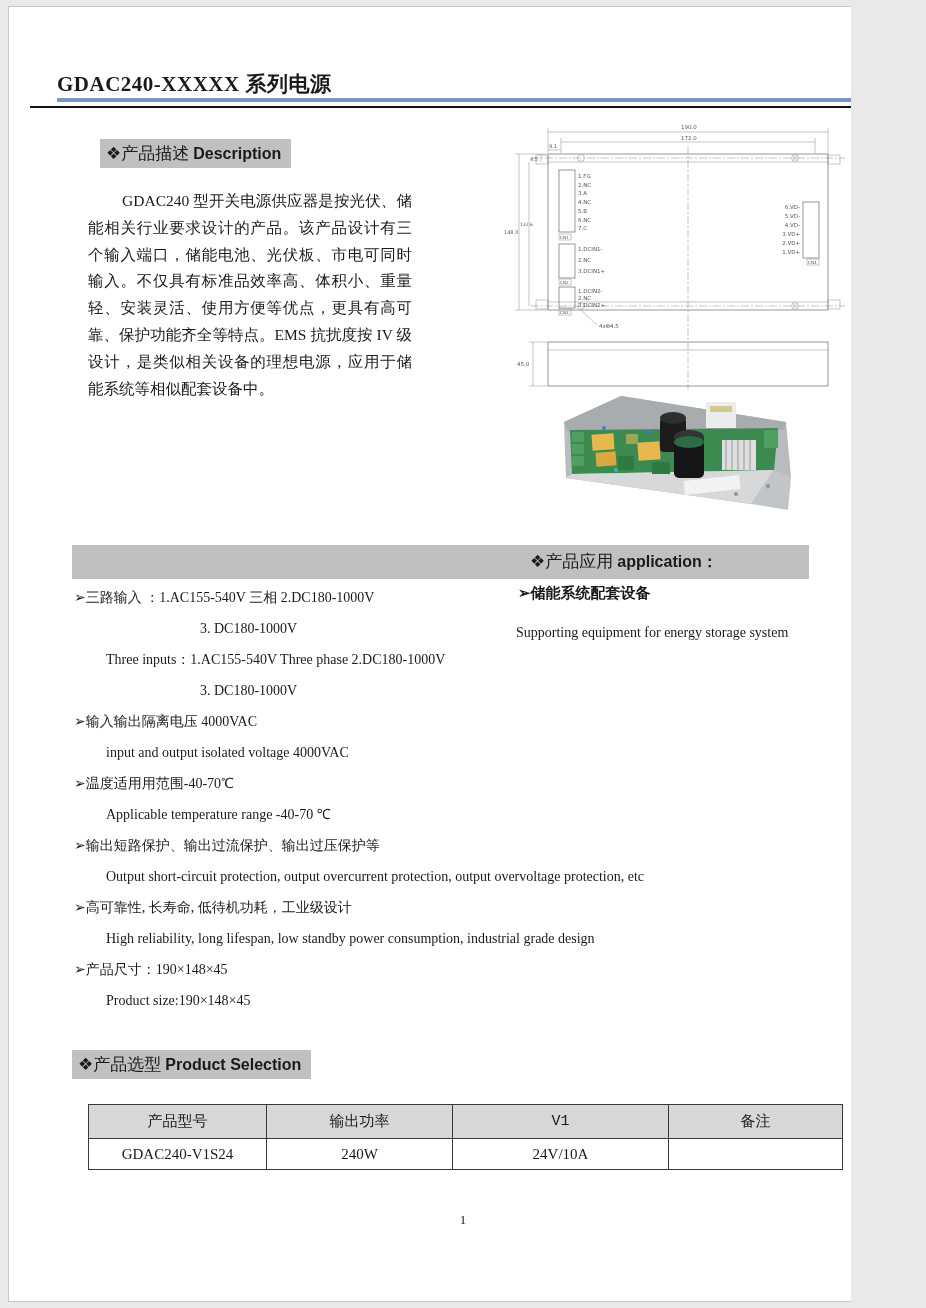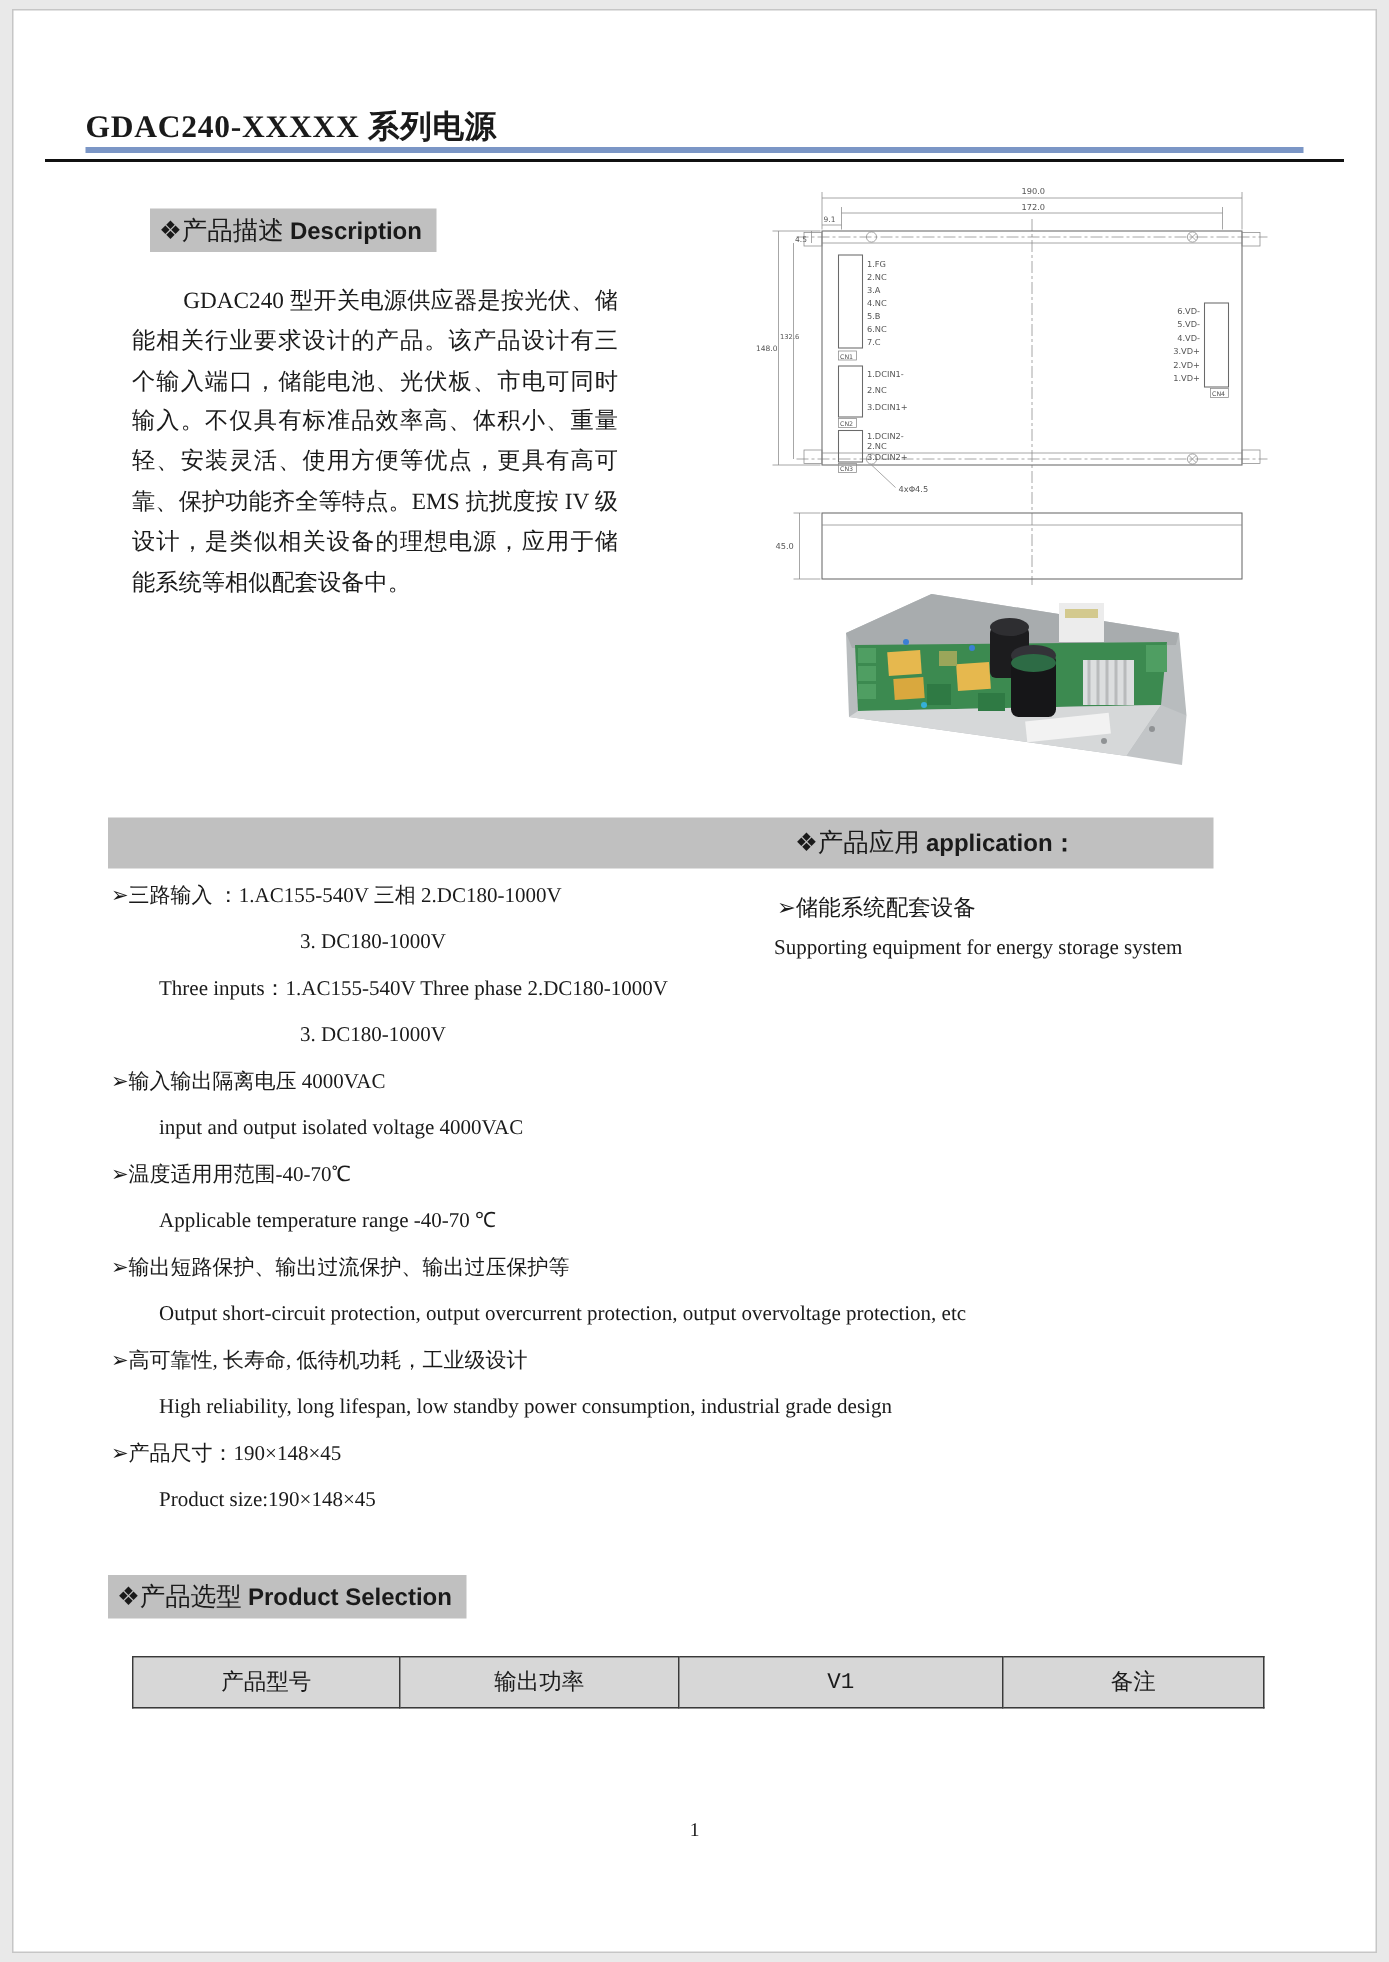--- a/index.html
+++ b/index.html
@@ -1,17 +1,17 @@
 <!DOCTYPE html>
 <html><head>
 <meta charset="utf-8">
 <style>
   html,body{margin:0;padding:0;}
   body{background:#e9e9e9;font-family:"Liberation Serif",serif;color:#1a1a1a;}
-  .page{position:relative;width:926px;height:1308px;background:#e9e9e9;overflow:hidden;}
+  .page{position:relative;width:851px;height:1308px;background:#e9e9e9;overflow:hidden;}
   .sheet{position:absolute;left:8px;top:6px;width:908px;height:1294px;background:#ffffff;border:1px solid #c6c6c6;}
   .abs{position:absolute;}
   .doc-title{left:57px;top:70px;font-weight:bold;font-size:21px;font-family:"Liberation Serif",serif;letter-spacing:.5px;}
   .rule-blue{left:57px;top:98px;width:812px;height:4px;background:#7b96c6;}
   .rule-black{left:30px;top:106px;width:866px;height:2px;background:#111;}
   .sec-head{background:#c0c0c0;padding:3px 10px 3px 6px;white-space:nowrap;}
   .sec-head .zh{font-size:17px;font-family:"Liberation Serif",serif;}
   .sec-head .en{font-size:16px;font-weight:bold;font-family:"Liberation Sans",sans-serif;}
   .desc-head{left:100px;top:139px;}
   .desc-body{left:88px;top:188px;width:324px;font-size:15.5px;line-height:26.8px;text-align:justify;text-indent:2.2em;}
@@ -20,21 +20,21 @@
   .feat-bar .hd .zh{font-size:17px;}
   .feat-bar .hd .en{font-size:16px;font-weight:bold;font-family:"Liberation Sans",sans-serif;}
   .feat-bar .hd.left{left:6px;}
   .feat-bar .hd.left .en{font-family:"Liberation Serif",serif;font-size:17px;}
   .feat-bar .hd.right{left:458px;}
   .feat-list{left:88px;top:590px;width:808px;}
   .feat-list .ln{font-size:14px;line-height:16px;margin-bottom:15px;white-space:nowrap;}
   .feat-list .ind0{margin-left:-14px;}
   .feat-list .ind1{margin-left:18px;}
   .feat-list .ind2{margin-left:112px;}
-  .app-zh{left:518px;top:596px;font-size:15px;}
+  .app-zh{left:518px;top:584px;font-size:15px;font-weight:bold;}
   .app-en{left:516px;top:625px;font-size:14px;}
   .sel-head{left:72px;top:1050px;}
   table.sel{position:absolute;left:88px;top:1104px;width:750px;border-collapse:collapse;table-layout:fixed;}
   table.sel th,table.sel td{border:1.5px solid #3a3a3a;font-weight:normal;font-size:15px;text-align:center;padding:0;}
   table.sel th{background:#d7d7d7;height:33px;font-family:Liberation Mono, monospace;}
   table.sel td{height:30px;background:#fff;}
   .c1{width:177px}.c2{width:185px}.c3{width:215px}.c4{width:173px}
   .pagenum{left:0;top:1212px;width:926px;text-align:center;font-size:13px;}
   .drawsvg{left:503px;top:120px;}
   .photosvg{left:556px;top:382px;}
@@ -241,17 +241,23 @@
   </div>
 
   <table class="sel">
     <tbody>
         <tr>
       <th class="c1">产品型号</th>
       <th class="c2">输出功率</th>
       <th class="c3">V1</th>
       <th class="c4">备注</th>
     </tr>
+    <tr>
+      <td>GDAC240-V1S24</td>
+      <td>240W</td>
+      <td>24V/10A</td>
+      <td></td>
+    </tr>
   </tbody>
     </table>
 
   <div class="abs pagenum">1</div>
 </div>
 
 </body></html>

